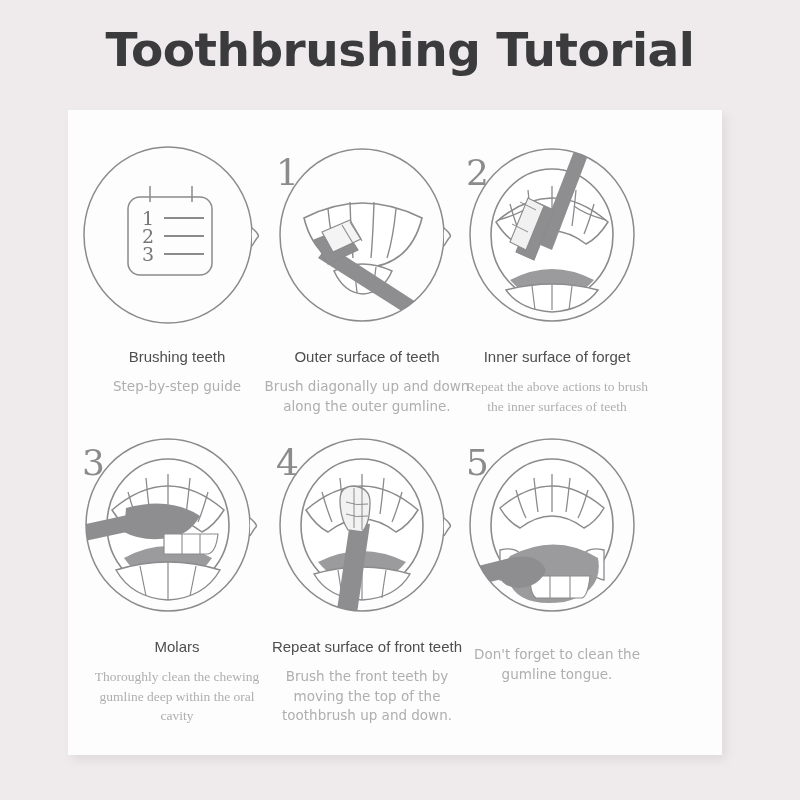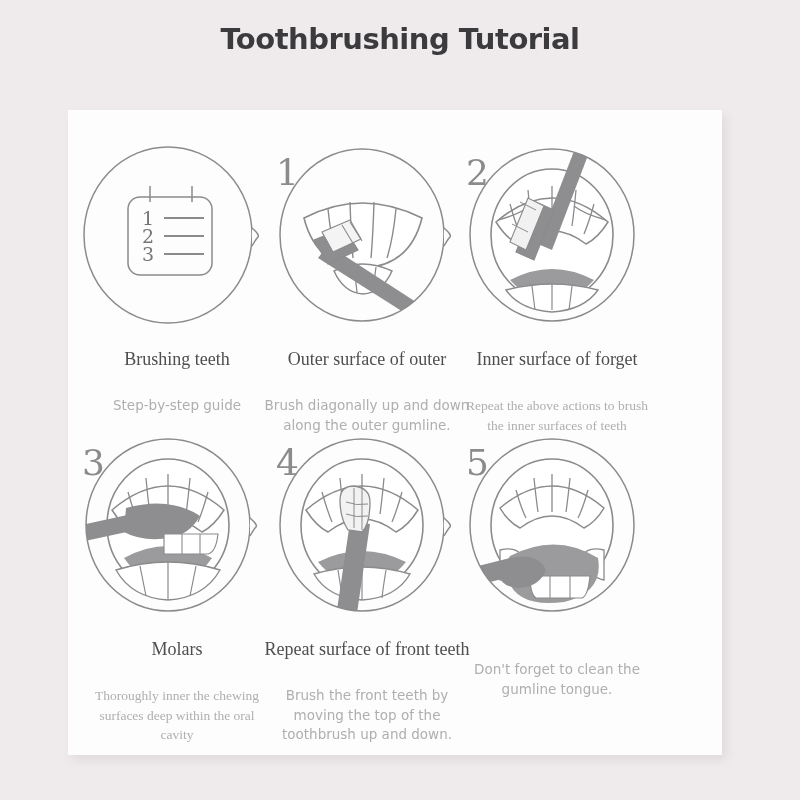--- a/index.html
+++ b/index.html
@@ -7,21 +7,21 @@
     width:800px;height:800px;
     background:#efebec;
     font-family:"Liberation Sans", sans-serif;
     overflow:hidden;
     position:relative;
   }
   #page-title{
     position:absolute;
     top:22px;left:0;width:800px;
     text-align:center;
-    font-size:29px;
+    font-size:47px;
     font-weight:bold;
     color:#3b3b3d;
     letter-spacing:-0.5px;
     font-family:"DejaVu Sans","Liberation Sans",sans-serif;
   }
   #card{
     position:absolute;
     left:68px;top:110px;
     width:654px;height:645px;
     background:#fdfdfd;
@@ -43,31 +43,31 @@
   .p0{left:0;}
   .p1{left:190px;}
   .p2{left:380px;}
   .art{
     position:relative;
     width:218px;height:205px;
     margin:0 auto;
   }
   .art svg{display:block;}
   .cap-title{
-    font-size:18px;
+    font-size:15px;
     color:#4e4e50;
     margin-top:2px;
     line-height:1.35;
-    font-family:Liberation Serif, serif;
+    font-family:Liberation Sans, sans-serif;
   }
   .cap-sub{
     font-size:13.5px;
     color:#b0aeb0;
     line-height:1.45;
-    margin-top:25px;
+    margin-top:10px;
     padding:0 4px;
     font-family:"DejaVu Sans","Liberation Sans",sans-serif;
   }
   .w-narrow{padding:0 18px;font-family:Liberation Serif, serif;}
 </style>
 </head>
 <body>
 
 <div id="page-title">Toothbrushing Tutorial</div>
 
@@ -124,21 +124,21 @@
             <path d="M64 92 L92 80 L103 99 L75 112 Z" fill="#f4f4f4" stroke="#8b8b8d" stroke-width="1.2"></path>
             <path d="M84 85 L96 105 M92 82 L104 101" stroke="#8b8b8d" stroke-width="1.1" fill="none"></path>
           </g>
           <g fill="none" stroke="#8b8b8d" stroke-width="1.5">
             <ellipse cx="104" cy="95" rx="82" ry="86"></ellipse>
             <path d="M186 88 q8 7 6 9 q-2 2 -6 9" fill="#fdfdfd"></path>
           </g>
           <text x="18" y="45" fill="#8b8b8d" font-family="DejaVu Serif, Liberation Serif, serif" font-size="36">1</text>
         </svg>
       </div>
-      <div class="cap-title">Outer surface of outer</div>
+      <div class="cap-title">Outer surface of teeth</div>
       <div class="cap-sub">Brush diagonally up and down along the outer gumline.</div>
     </div>
 
     <div class="panel p2">
       <div class="art">
         <svg width="218" height="205" viewBox="0 0 218 205">
           <defs>
             <clipPath id="c3">
                 <ellipse cx="104" cy="95" rx="82" ry="86"></ellipse>
               </clipPath>
@@ -219,21 +219,21 @@
             <path d="M114 104 v20 M132 104 v20" stroke="#8b8b8d" stroke-width="1.1" fill="none"></path>
           </g>
           <g fill="none" stroke="#8b8b8d" stroke-width="1.5">
             <ellipse cx="100" cy="95" rx="82" ry="86"></ellipse>
             <path d="M182 88 q8 7 6 9 q-2 2 -6 9" fill="#fdfdfd"></path>
           </g>
           <text x="14" y="45" fill="#8b8b8d" font-family="DejaVu Serif, Liberation Serif, serif" font-size="36">3</text>
         </svg>
       </div>
       <div class="cap-title">Molars</div>
-      <div class="cap-sub w-narrow">Thoroughly inner the chewing surfaces deep within the oral cavity</div>
+      <div class="cap-sub w-narrow">Thoroughly clean the chewing gumline deep within the oral cavity</div>
     </div>
 
     <div class="panel p1">
       <div class="art">
         <svg width="218" height="205" viewBox="0 0 218 205">
           <defs>
             <clipPath id="c5">
                 <ellipse cx="104" cy="95" rx="82" ry="86"></ellipse>
               </clipPath>
           </defs>

